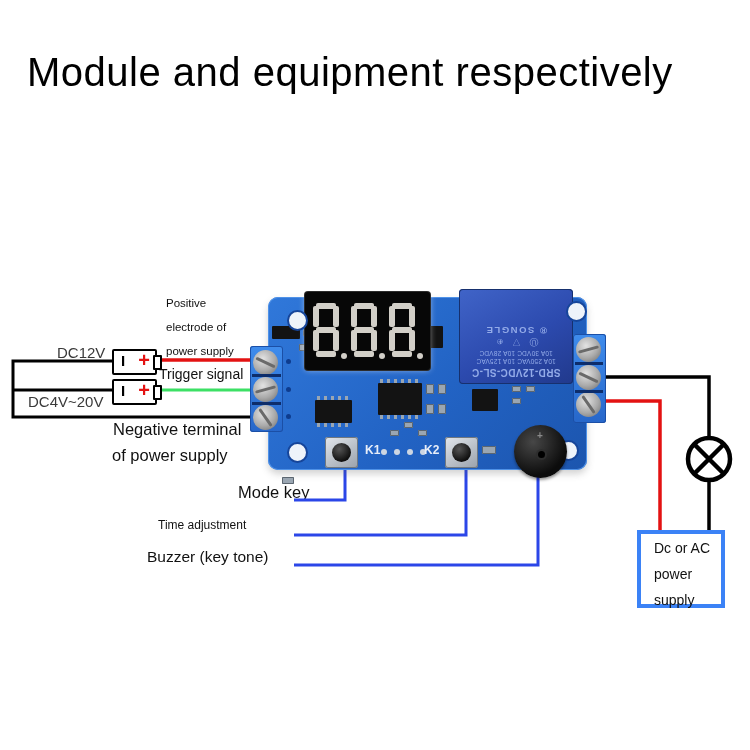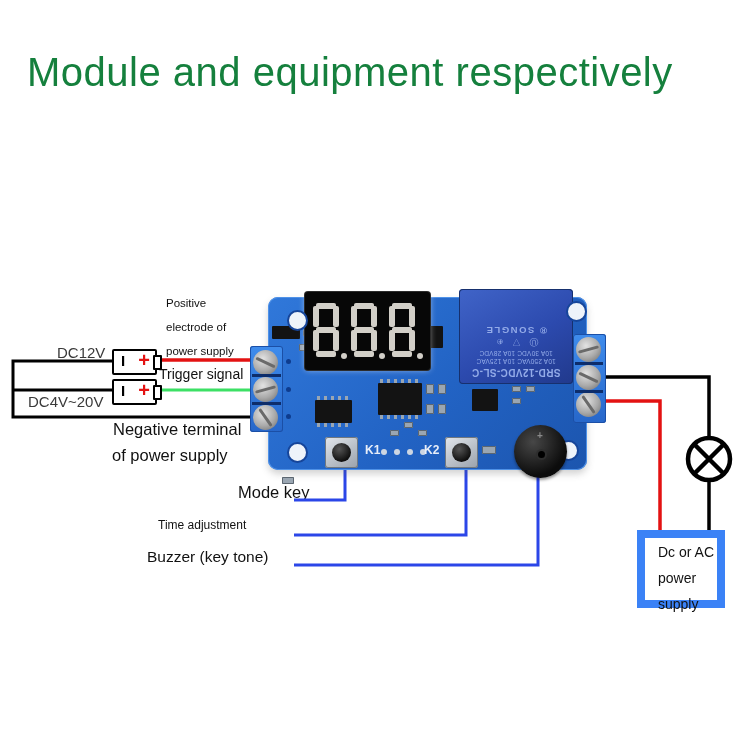--- a/index.html
+++ b/index.html
@@ -1,20 +1,20 @@
 <!DOCTYPE html>
 <html><head>
 <meta charset="utf-8">
 <style>
   html,body{margin:0;padding:0;background:#fff;}
   .canvas{position:relative;width:750px;height:750px;background:#ffffff;overflow:hidden;
           font-family:"Liberation Sans",sans-serif;}
   .abs{position:absolute;}
   
-  .title{color:#15803d;font-size:40px;letter-spacing:.5px;white-space:nowrap;}
+  .title{color:#000000;font-size:40px;letter-spacing:.5px;white-space:nowrap;}
   
   .lbl{color:#111;white-space:nowrap;}
   .lbl-gray{color:#3a3a3a;}
   
   svg.wires{position:absolute;left:0;top:0;z-index:1;}
   
   .battery{position:absolute;width:41px;height:22px;background:#fff;border:2.5px solid #000;
            border-radius:2px;z-index:2;}
   .battery .neg{position:absolute;left:7px;top:1px;font-size:15px;font-weight:bold;color:#000;}
   .battery .pos{position:absolute;right:5px;top:-2px;font-size:20px;font-weight:bold;color:#e31212;}
@@ -59,21 +59,21 @@
                background:#000;box-shadow:0 0 0 2px #2e2e2e;}
   .buzzer-pol{position:absolute;left:23px;top:5px;color:#8a8a8a;font-size:10px;font-weight:bold;}
   .chip{position:absolute;background:#131313;z-index:3;border-radius:1px;}
   .chip.pins::before,.chip.pins::after{content:"";position:absolute;left:2px;right:2px;height:4px;
        background:repeating-linear-gradient(90deg,#9aa6b2 0 3px,transparent 3px 7px);}
   .chip.pins::before{top:-4px;} .chip.pins::after{bottom:-4px;}
   .smd{position:absolute;background:#9aa6b2;z-index:3;border-radius:1px;box-shadow:inset 0 0 0 1px #5c6670;}
   .dot{position:absolute;width:6px;height:6px;border-radius:50%;background:#cdd6e2;z-index:3;}
   
   .psbox{position:absolute;left:637px;top:530px;width:88px;height:78px;background:#fff;
-         border:8px solid #3b82f6;z-index:3;box-sizing:border-box;}
+         border:4px solid #3b82f6;z-index:3;box-sizing:border-box;}
   .psbox div{margin:3px 0 0 13px;font-size:14px;color:#111;line-height:23px;}
 </style>
 </head>
 <body>
 
 <div class="canvas">
 
   <div class="abs title" style="left:27px;top:50px;">Module and equipment respectively</div>
 
   <svg class="wires" width="750" height="750" viewBox="0 0 750 750">

